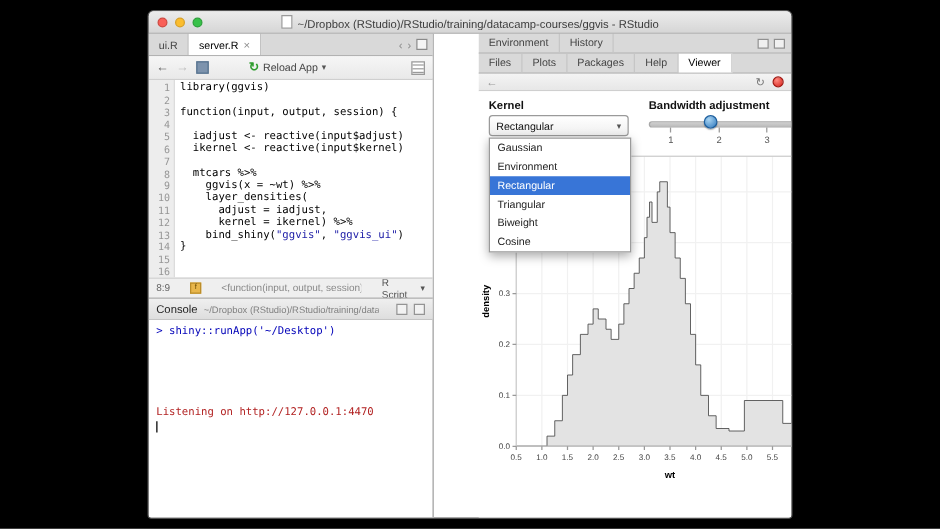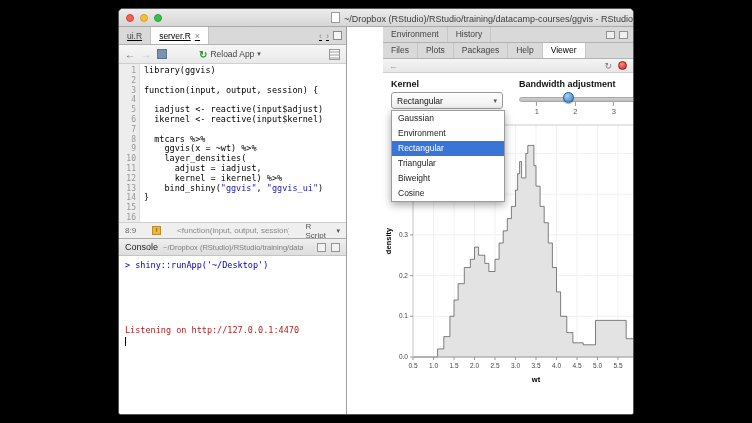--- a/index.html
+++ b/index.html
@@ -9,21 +9,21 @@
           border-radius:5px 5px 3px 3px;overflow:hidden;display:flex;flex-direction:column;
           box-shadow:0 0 18px rgba(0,0,0,.9);border:1px solid #555;box-sizing:border-box;}
   
   .titlebar{height:17px;flex:0 0 auto;background:linear-gradient(#ececec,#d6d6d6);
             border-bottom:1px solid #a9a9a9;display:flex;align-items:center;position:relative;}
   .lights{position:absolute;left:7px;top:5px;display:flex;gap:6px;}
   .light{width:8px;height:8px;border-radius:50%;box-sizing:border-box;}
   .light.red{background:#f95f57;border:1px solid #ce4a42;}
   .light.yellow{background:#fbbd2e;border:1px solid #d8a128;}
   .light.green{background:#38c149;border:1px solid #2ea03c;}
-  .title{flex:1;text-align:right;font-size:9px;color:#3c3c3c;white-space:nowrap;overflow:hidden;}
+  .title{flex:1;text-align:center;font-size:9px;color:#3c3c3c;white-space:nowrap;overflow:hidden;}
   .proxy-icon{display:inline-block;width:7px;height:9px;background:#fff;border:1px solid #9a9a9a;
               vertical-align:-1px;margin-right:4px;}
   
   .main-toolbar{height:19px;flex:0 0 auto;background:linear-gradient(#f4f4f4,#dedede);
                 border-bottom:1px solid #9f9f9f;display:flex;align-items:center;padding:0 6px;gap:6px;
                 font-size:9px;color:#333;}
   .tb-icon{display:inline-block;box-sizing:border-box;}
   .icon-page{width:9px;height:11px;background:#fdfdfd;border:1px solid #8a8a8a;}
   .icon-folder{width:11px;height:8px;background:#e6c477;border:1px solid #b08d3e;border-radius:1px;}
   .icon-floppy{width:10px;height:10px;background:#7d93ad;border:1px solid #57738f;}
@@ -37,21 +37,21 @@
   .rcube{width:10px;height:10px;border-radius:2px;background:#bcdcf2;border:1px solid #6fa8d6;
          font-size:7px;font-weight:bold;color:#2166a5;text-align:center;line-height:10px;}
   
   .content{flex:1;display:flex;min-height:0;}
   .left-col{width:228px;flex:0 0 auto;border-right:1px solid #9f9f9f;display:flex;flex-direction:column;
             box-sizing:border-box;min-width:0;background:#fff;}
   .right-col{flex:1;display:flex;flex-direction:column;min-width:0;background:#fff;margin-left:36px;}
   
   .editor-pane{height:211px;flex:0 0 auto;display:flex;flex-direction:column;min-height:0;}
   .tabbar{height:17px;flex:0 0 auto;background:#d9d9d9;border-bottom:1px solid #b2b2b2;
-          display:flex;align-items:stretch;font-size:8.5px;text-decoration:underline;}
+          display:flex;align-items:stretch;font-size:8.5px;}
   .etab{padding:0 8px;line-height:16px;color:#444;background:#d9d9d9;border-right:1px solid #c2c2c2;
         display:flex;align-items:center;gap:4px;}
   .etab.active{background:#fff;color:#000;}
   .tab-close{color:#8a8a8a;font-size:9px;}
   .tabbar-icons{display:flex;align-items:center;gap:4px;padding:0 4px;color:#8a8a8a;font-size:9px;}
   .popout-icon{width:7px;height:7px;border:1px solid #8a8a8a;background:#f5f5f5;}
   .editor-toolbar{height:18px;flex:0 0 auto;background:linear-gradient(#f6f6f6,#e9e9e9);
                   border-bottom:1px solid #cfcfcf;display:flex;align-items:center;gap:6px;
                   padding:0 6px;font-size:8.5px;color:#444;}
   .arrow-back{color:#555;font-size:10px;}

